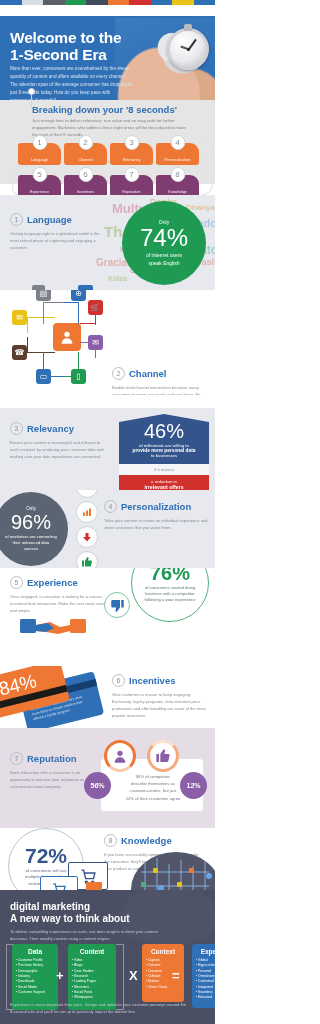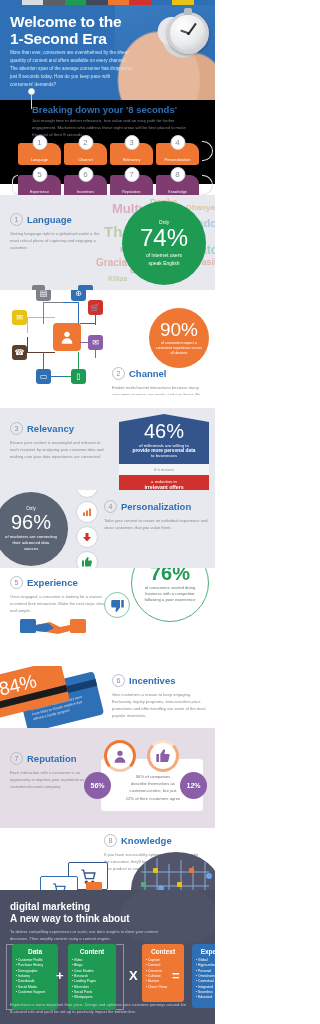--- a/index.html
+++ b/index.html
@@ -15,21 +15,21 @@
     overflow: hidden;
     background: #ffffff;
   }
 
   
   .top-strip { position: absolute; top: 0; left: 0; width: 215px; height: 5px; display: flex; }
   .top-strip span { height: 100%; }
 
   
   .hero {
-    position: absolute; top: 0; left: 0; width: 215px; height: 128px;
+    position: absolute; top: 16px; left: 0; width: 215px; height: 128px;
     background: #2f6fb5;
     overflow: hidden;
   }
   .hero-photo {
     position: absolute; right: -10px; top: 2px; width: 110px; height: 98px;
     background:
       radial-gradient(circle at 52% 30%, #e8e8ea 0 14px, rgba(232,232,234,0) 15px),
       radial-gradient(ellipse at 62% 38%, #d7d8da 0 20px, rgba(215,216,218,0) 21px),
       radial-gradient(ellipse at 40% 80%, #e6b79b 0 40px, rgba(230,183,155,0) 42px),
       radial-gradient(ellipse at 70% 95%, #dca988 0 34px, rgba(220,169,136,0) 36px),
@@ -69,21 +69,21 @@
   
   .conn-dot {
     position: absolute; left: 28px; top: 88px; width: 7px; height: 7px;
     border: 1.4px solid #cfd4da; border-radius: 50%; background: #fff; z-index: 6;
   }
   .conn-line {
     position: absolute; left: 31px; top: 95px; width: 1.2px; height: 14px; background: #cfd4da; z-index: 5;
   }
 
   
-  .breakdown { position: absolute; top: 100px; left: 0; width: 215px; height: 84px; background: #000000; }
+  .breakdown { position: absolute; top: 100px; left: 0; width: 215px; height: 84px; background: #e5e5e5; }
   .bd-title { position: absolute; left: 32px; top: 4px; font-size: 9.5px; font-weight: bold; color: #2f6fb5; }
   .bd-sub { position: absolute; left: 32px; top: 17px; width: 160px; font-size: 4.2px; line-height: 1.7; color: #7d838b; }
 
   .chip-row { position: absolute; left: 0; width: 215px; height: 30px; display: flex; gap: 3px; padding-left: 18px; }
   .chip-row.r1 { top: 36px; }
   .chip-row.r2 { top: 68px; }
   .chip {
     position: relative; width: 43px; height: 22px; margin-top: 7px;
     border-radius: 3px 9px 3px 3px;
     display: flex; align-items: flex-end; justify-content: center;
@@ -341,24 +341,20 @@
 
     <div class="node" style="left:12px;top:20px;background:#e8c316;">✉</div>
     <div class="node" style="left:12px;top:55px;background:#5b3e2e;">☎</div>
     <div class="node" style="left:36px;top:-4px;background:#7b8089;">▤</div>
     <div class="node" style="left:71px;top:-4px;background:#2f6fb5;">⊕</div>
     <div class="node" style="left:88px;top:10px;background:#d0312d;">🛒</div>
     <div class="node" style="left:88px;top:45px;background:#8b5ea8;">✉</div>
     <div class="node" style="left:36px;top:79px;background:#2f6fb5;">▭</div>
     <div class="node" style="left:71px;top:79px;background:#1f9a53;">▯</div>
 
-    <div class="stat-circle" style="position:absolute;right:6px;top:18px;width:60px;height:60px;background:#ef7734;">
-      <div class="stat-big" style="font-size:19px;">90%</div>
-      <div class="stat-small" style="font-size:3.6px;padding:0 6px;">of consumers expect a consistent experience across all devices</div>
-    </div>
 
     <div style="position:absolute;left:112px;top:77px;width:98px;">
       <div class="sec-head">
         <div class="sec-num">2</div>
         <div class="sec-title">Channel</div>
       </div>
       <div class="sec-body">Enable multichannel interactions because many consumer journeys are erratic and non-linear. Be consistent and optimise for all channels.</div>
     </div>
   </div>
 
@@ -498,20 +494,24 @@
       <svg width="16" height="16" viewBox="0 0 24 24" fill="#8b5ea8">
           <path d="M2 21h4V9H2zM22 11a2 2 0 00-2-2h-6l1-4a2 2 0 00-2-3l-5 7v12h10a2 2 0 002-2z"></path>
         </svg>
     </div>
 
     <div class="pill" style="left:84px;top:44px;width:27px;height:27px;background:#8b5ea8;">56%</div>
     <div class="pill" style="left:180px;top:44px;width:27px;height:27px;background:#8b5ea8;">12%</div>
   </div>
 
   <div class="band white" style="top:828px;height:62px;">
+    <div class="stat-circle" style="position:absolute;left:8px;top:0px;width:76px;height:76px;background:#fff;border:1.4px solid #b9c4d4;color:#46587a;">
+      <div class="stat-big" style="font-size:21px;color:#33558c;font-weight:bold;">72%</div>
+      <div class="stat-small" style="font-size:4.3px;padding:0 9px;color:#5d6b85;">of consumers will use multiple devices when making purchases</div>
+    </div>
     <div style="position:absolute;left:104px;top:6px;width:96px;">
       <div class="sec-head">
         <div class="sec-num">8</div>
         <div class="sec-title">Knowledge</div>
       </div>
       <div class="sec-body">If you have successfully optimised the interaction for the consumer, they'll be hungry to learn more about your product or company.</div>
     </div>
     <div style="position:absolute;left:68px;top:34px;width:40px;height:28px;border:1.6px solid #33558c;border-radius:2px;background:#fff;display:flex;align-items:center;justify-content:center;">
       <svg width="17" height="17" viewBox="0 0 24 24" fill="none" stroke="#33558c" stroke-width="2">
           <circle cx="9" cy="20" r="1.5" fill="#33558c"></circle>

